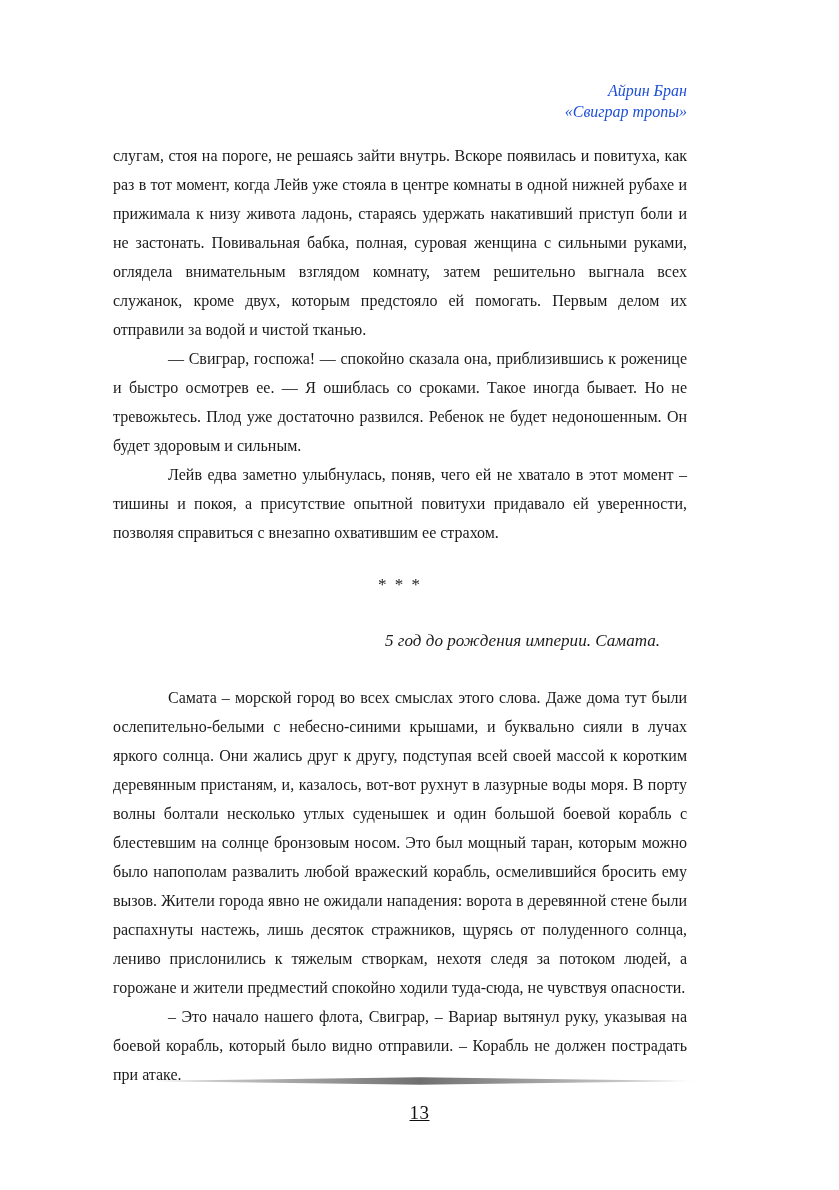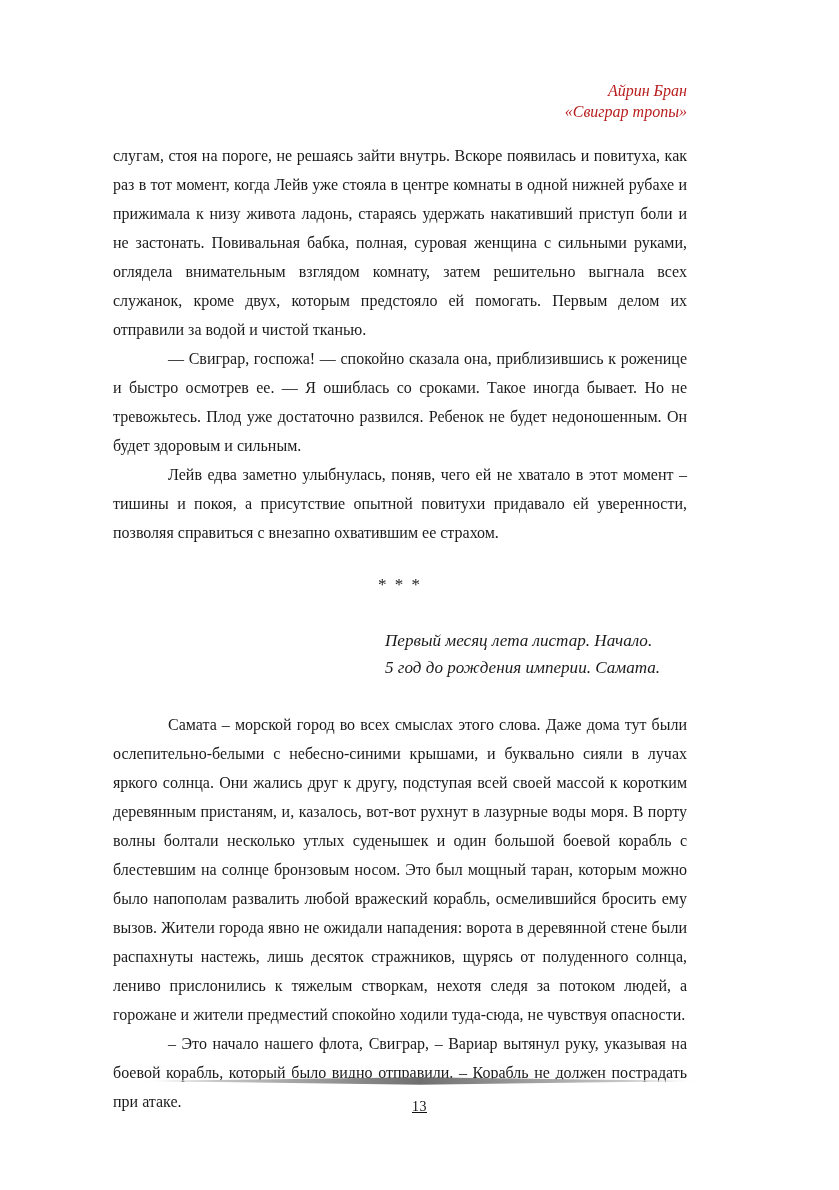--- a/index.html
+++ b/index.html
@@ -25,21 +25,21 @@
   
   .running-head {
     position: absolute;
     left: 113px;
     top: 80px;
     width: 574px;
     text-align: right;
     font-style: italic;
     font-size: 16px;
     line-height: 21px;
-    color: #b91c1c;
+    color: #1d4ed8;
   }
   .running-head .rh-line {
     display: block;
     white-space: nowrap;
   }
 
   
   .text-column {
     position: absolute;
     left: 113px;
@@ -101,22 +101,22 @@
     text-align: center;
   }
   .rule-ornament {
     display: block;
     margin: 0 auto;
     width: 560px;
     height: 12px;
   }
   .page-number {
     display: block;
-    margin-top: 8px;
-    font-size: 14px;
+    margin-top: 14px;
+    font-size: 19px;
     line-height: 24px;
     color: #101010;
     letter-spacing: 0.5px;
     text-decoration: underline;
   }
 </style>
 </head>
 <body>
 
 <div class="page">
@@ -128,21 +128,20 @@
 
   <div class="text-column">
 
     <p class="para">слугам, стоя на пороге, не решаясь зайти внутрь. Вскоре появилась и повитуха, как раз в тот момент, когда Лейв уже стояла в центре комнаты в одной нижней рубахе и прижимала к низу живота ладонь, стараясь удержать накативший приступ боли и не застонать. Повивальная бабка, полная, суровая женщина с сильными руками, оглядела внимательным взглядом комнату, затем решительно выгнала всех служанок, кроме двух, которым предстояло ей помогать. Первым делом их отправили за водой и чистой тканью.</p>
     <p class="para indent">— Свиграр, госпожа! — спокойно сказала она, приблизившись к роженице и быстро осмотрев ее. — Я ошиблась со сроками. Такое иногда бывает. Но не тревожьтесь. Плод уже достаточно развился. Ребенок не будет недоношенным. Он будет здоровым и сильным.</p>
     <p class="para indent">Лейв едва заметно улыбнулась, поняв, чего ей не хватало в этот момент – тишины и покоя, а присутствие опытной повитухи придавало ей уверенности, позволяя справиться с внезапно охватившим ее страхом.</p>
 
     <p class="scene-break">* * *</p>
 
     <div class="dateline">
-      <span class="dl-line">Первый месяц лета листар. Начало.</span>
       <span class="dl-line">5 год до рождения империи. Самата.</span>
     </div>
 
     <div class="gap-after-dateline"></div>
 
     <p class="para indent">Самата – морской город во всех смыслах этого слова. Даже дома тут были ослепительно-белыми с небесно-синими крышами, и буквально сияли в лучах яркого солнца. Они жались друг к другу, подступая всей своей массой к коротким деревянным пристаням, и, казалось, вот-вот рухнут в лазурные воды моря. В порту волны болтали несколько утлых суденышек и один большой боевой корабль с блестевшим на солнце бронзовым носом. Это был мощный таран, которым можно было напополам развалить любой вражеский корабль, осмелившийся бросить ему вызов. Жители города явно не ожидали нападения: ворота в деревянной стене были распахнуты настежь, лишь десяток стражников, щурясь от полуденного солнца, лениво прислонились к тяжелым створкам, нехотя следя за потоком людей, а горожане и жители предместий спокойно ходили туда-сюда, не чувствуя опасности.</p>
     <p class="para indent">– Это начало нашего флота, Свиграр, – Вариар вытянул руку, указывая на боевой корабль, который было видно отправили. – Корабль не должен пострадать при атаке.</p>
 
   </div>
 

